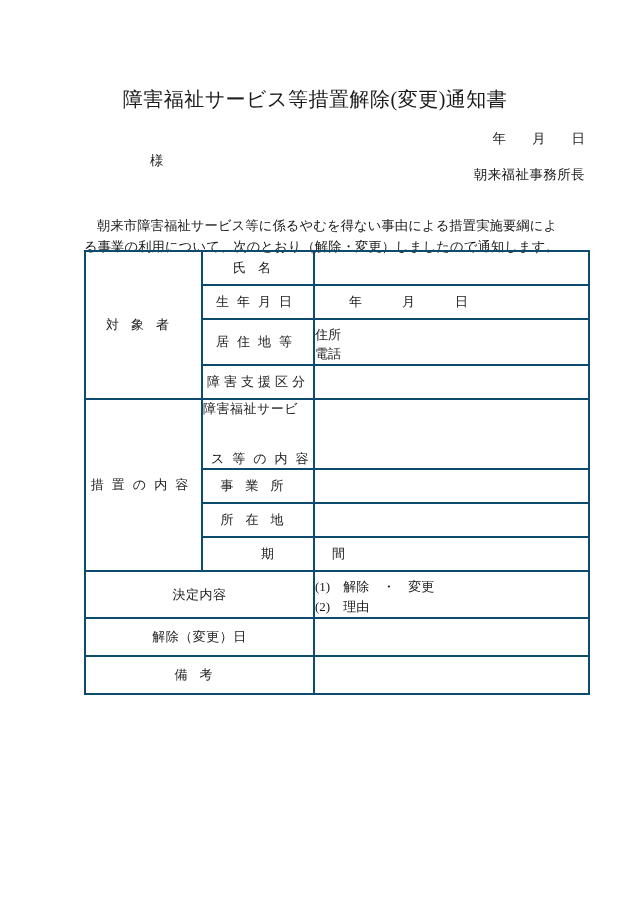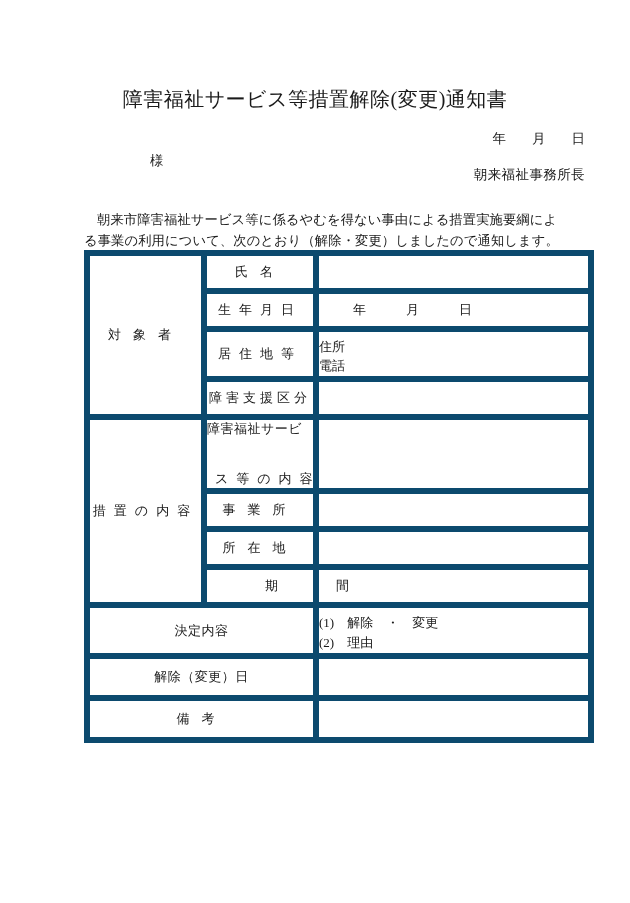--- a/index.html
+++ b/index.html
@@ -60,41 +60,41 @@
     top: 166px;
     font-size: 13.5px;
     letter-spacing: 0.4px;
     white-space: nowrap;
   }
 
   
   .body-text {
     position: absolute;
     left: 84px;
-    top: 209px;
+    top: 215px;
     width: 504px;
     font-size: 13.3px;
     line-height: 21px;
     letter-spacing: 0.1px;
   }
   .body-text .l1 { display: block; text-indent: 13px; }
   .body-text .l2 { display: block; }
 
   
   .form-table {
     position: absolute;
     left: 84px;
     top: 250px;
     width: 504px;
     border-collapse: collapse;
     table-layout: fixed;
     font-size: 13px;
   }
   .form-table td {
-    border: 6px solid #0c4a6e;
+    border: 2px solid #0c4a6e;
     padding: 0;
     vertical-align: middle;
     height: 32px;
   }
   .lbl-sec, .lbl-fld, .lbl-wide {
     text-align: center;
     white-space: nowrap;
   }
   
   .sp-wide   { letter-spacing: 12px; padding-left: 12px; }

